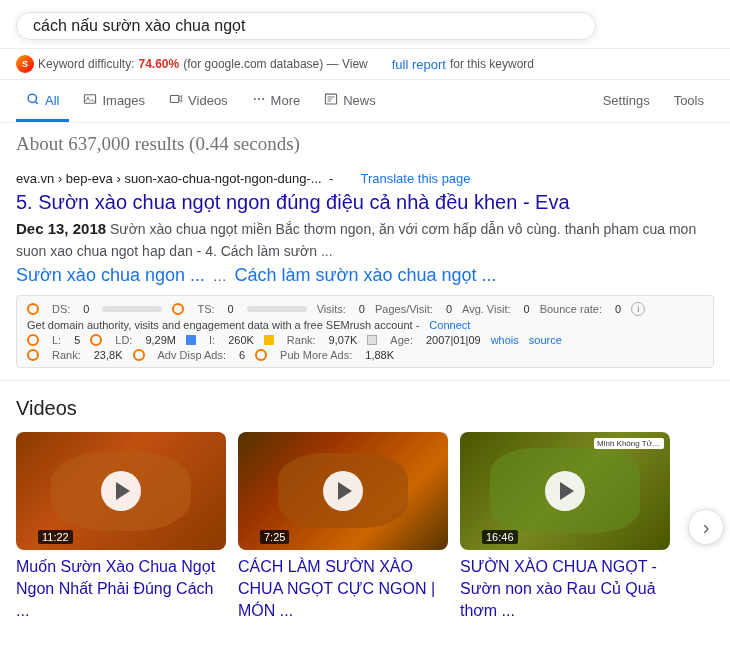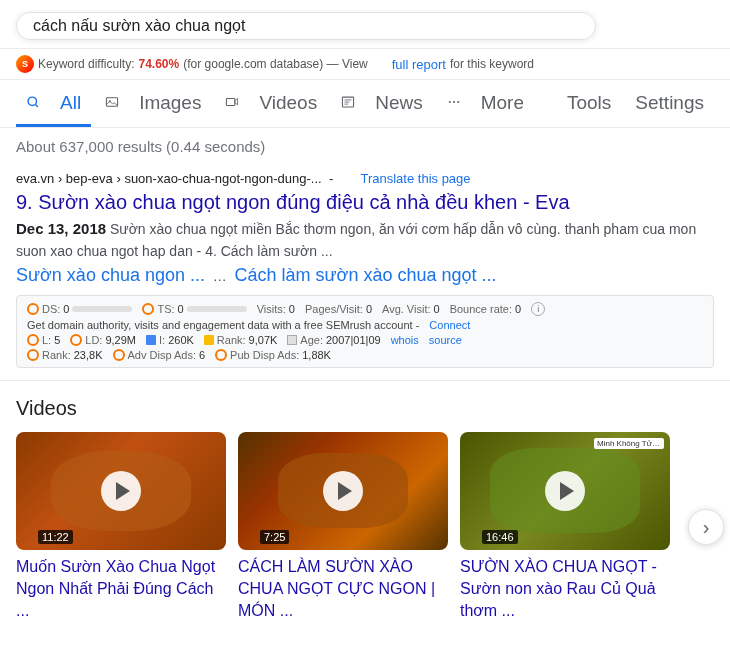--- a/index.html
+++ b/index.html
@@ -61,23 +61,23 @@
     .nav-tabs {
       display: flex;
       align-items: center;
       padding: 0 16px;
       border-bottom: 1px solid #ebebeb;
       gap: 4px;
     }
     .nav-tab {
       display: flex;
       align-items: center;
-      gap: 20px;
+      gap: 5px;
       padding: 12px 10px 10px;
-      font-size: 19px;
+      font-size: 13px;
       color: #5f6368;
       cursor: pointer;
       border-bottom: 3px solid transparent;
       text-decoration: none;
       white-space: nowrap;
     }
     .nav-tab.active {
       color: #1a73e8;
       border-bottom-color: #1a73e8;
     }
@@ -85,22 +85,23 @@
     .nav-right {
       margin-left: auto;
       display: flex;
       gap: 4px;
     }
     .nav-right .nav-tab { color: #5f6368; }
 
     
     .results-count {
       padding: 10px 16px 6px;
-      font-size: 15px;
+      font-size: 19px;
       color: #70757a;
+      font-family: Liberation Serif, serif;
     }
 
     
     .result-card {
       padding: 10px 16px 12px;
       border-bottom: 1px solid #ebebeb;
     }
     .breadcrumb {
       font-size: 13px;
       color: #202124;
@@ -141,21 +142,21 @@
       display: flex;
       align-items: center;
       gap: 10px;
       flex-wrap: wrap;
       margin-bottom: 3px;
     }
     .seo-row:last-child { margin-bottom: 0; }
     .seo-metric {
       display: flex;
       align-items: center;
-      gap: 3px;
+      gap: 13px;
     }
     .seo-dot {
       width: 12px; height: 12px;
       border-radius: 50%;
       border: 2px solid #f97600;
       display: inline-block;
       flex-shrink: 0;
     }
     .seo-bar {
       display: inline-block;
@@ -339,54 +340,54 @@
       <svg viewBox="0 0 20 20" width="14" height="14">
           <rect x="2" y="5" width="12" height="10" rx="1" stroke="#5f6368" stroke-width="1.5" fill="none"></rect>
           <path d="M14 8l4-3v9l-4-3V8z" stroke="#5f6368" stroke-width="1.2" fill="none"></path>
         </svg>
     </span>
     <span>Videos</span>
   </a>
   <a class="nav-tab" href="#">
     <span>
       <svg viewBox="0 0 20 20" width="14" height="14">
+          <circle cx="4" cy="10" r="1.5" fill="#5f6368"></circle>
+          <circle cx="10" cy="10" r="1.5" fill="#5f6368"></circle>
+          <circle cx="16" cy="10" r="1.5" fill="#5f6368"></circle>
+        </svg>
+    </span>
+    <span>More</span>
+  </a>
+  <a class="nav-tab" href="#">
+    <span>
+      <svg viewBox="0 0 20 20" width="14" height="14">
           <rect x="2" y="3" width="16" height="14" rx="1" stroke="#5f6368" stroke-width="1.5" fill="none"></rect>
           <line x1="5" y1="7" x2="15" y2="7" stroke="#5f6368" stroke-width="1.2"></line>
           <line x1="5" y1="10" x2="12" y2="10" stroke="#5f6368" stroke-width="1.2"></line>
           <line x1="5" y1="13" x2="10" y2="13" stroke="#5f6368" stroke-width="1.2"></line>
         </svg>
     </span>
     <span>News</span>
   </a>
-  <a class="nav-tab" href="#">
-    <span>
-      <svg viewBox="0 0 20 20" width="14" height="14">
-          <circle cx="4" cy="10" r="1.5" fill="#5f6368"></circle>
-          <circle cx="10" cy="10" r="1.5" fill="#5f6368"></circle>
-          <circle cx="16" cy="10" r="1.5" fill="#5f6368"></circle>
-        </svg>
-    </span>
-    <span>More</span>
-  </a>
 
   <div class="nav-right">
+    <a class="nav-tab" href="#">Settings</a>
     <a class="nav-tab" href="#">Tools</a>
-    <a class="nav-tab" href="#">Settings</a>
   </div>
 </div>
 
 <div class="results-count">About 637,000 results (0.44 seconds)</div>
 
 <div class="result-card">
   <div class="breadcrumb">
     <span>eva.vn › bep-eva › suon-xao-chua-ngot-ngon-dung-...</span>
     &nbsp;-&nbsp;
     <a class="translate-link" href="#">Translate this page</a>
   </div>
-  <div class="result-title">9. Sườn xào chua ngọt ngon đúng điệu cả nhà đều khen - Eva</div>
+  <div class="result-title">5. Sườn xào chua ngọt ngon đúng điệu cả nhà đều khen - Eva</div>
   <div class="result-snippet">
     <span class="result-date">Dec 13, 2018</span>
     <span>Sườn xào chua ngọt miền Bắc thơm ngon, ăn với cơm hấp dẫn vô cùng. thanh pham cua mon suon xao chua ngot hap dan - 4. Cách làm sườn ...</span>
     <br>
     <a class="result-cached-link" href="#">Sườn xào chua ngon ...</a>
     &nbsp;…&nbsp;
     <a class="result-cached-link" href="#">Cách làm sườn xào chua ngọt ...</a>
   </div>
 
   <div class="seo-metrics">
@@ -460,21 +461,21 @@
         <span class="seo-label">Rank: </span>
         <span class="seo-val">23,8K</span>
       </span>
       <span class="seo-metric">
         <span class="seo-dot"></span>
         <span class="seo-label">Adv Disp Ads: </span>
         <span class="seo-val">6</span>
       </span>
       <span class="seo-metric">
         <span class="seo-dot"></span>
-        <span class="seo-label">Pub Disp Ads: </span>
+        <span class="seo-label">Pub More Ads: </span>
         <span class="seo-val">1,88K</span>
       </span>
     </div>
   </div>
 </div>
 
 <div class="videos-section">
   <div class="videos-title">Videos</div>
   <div class="videos-grid">
 

